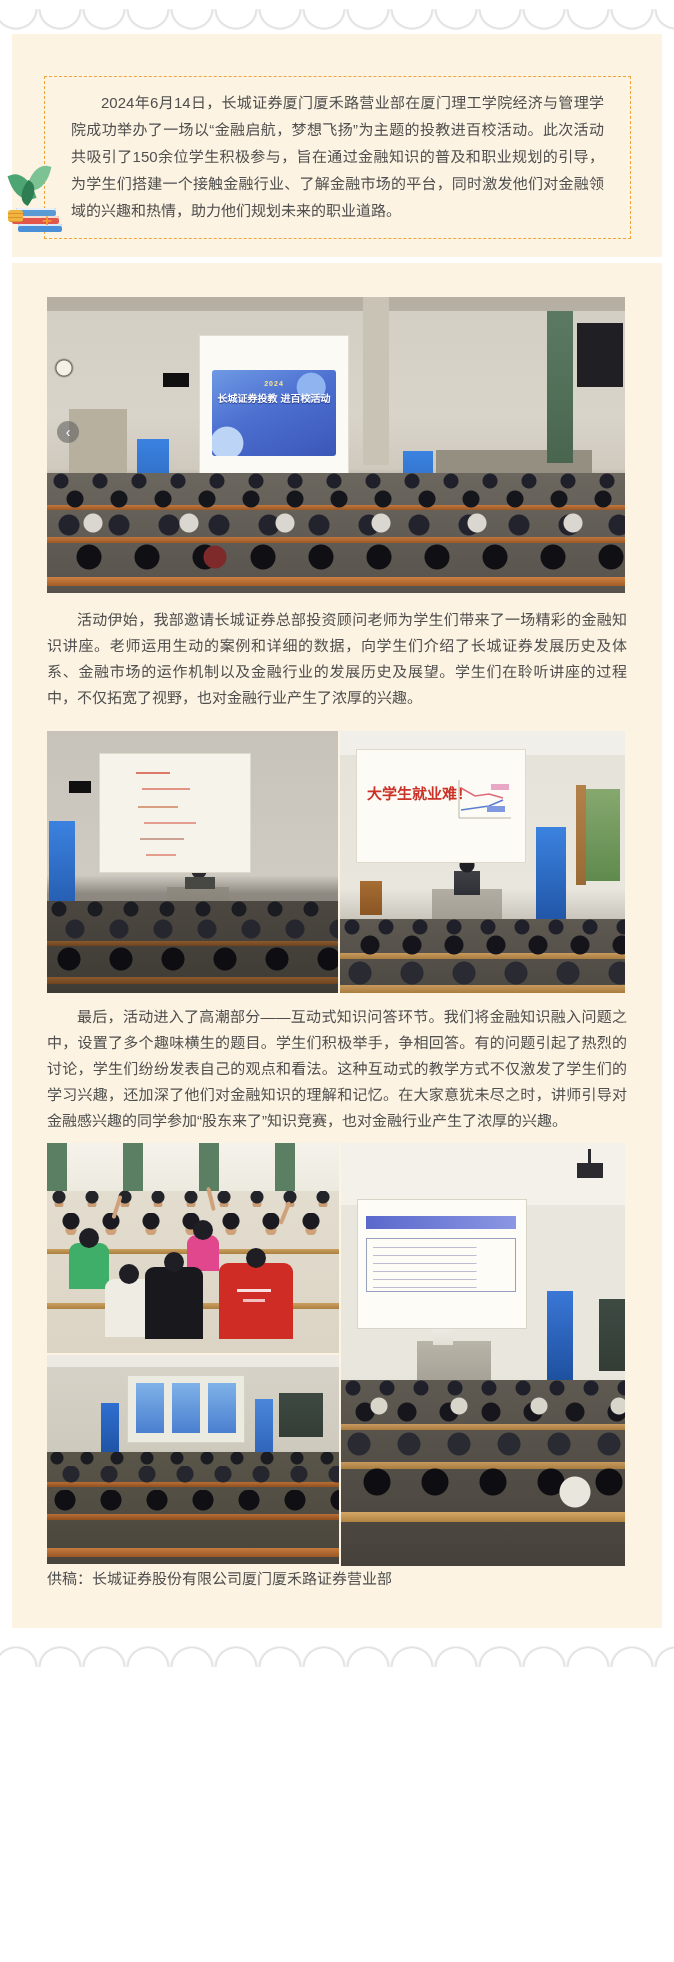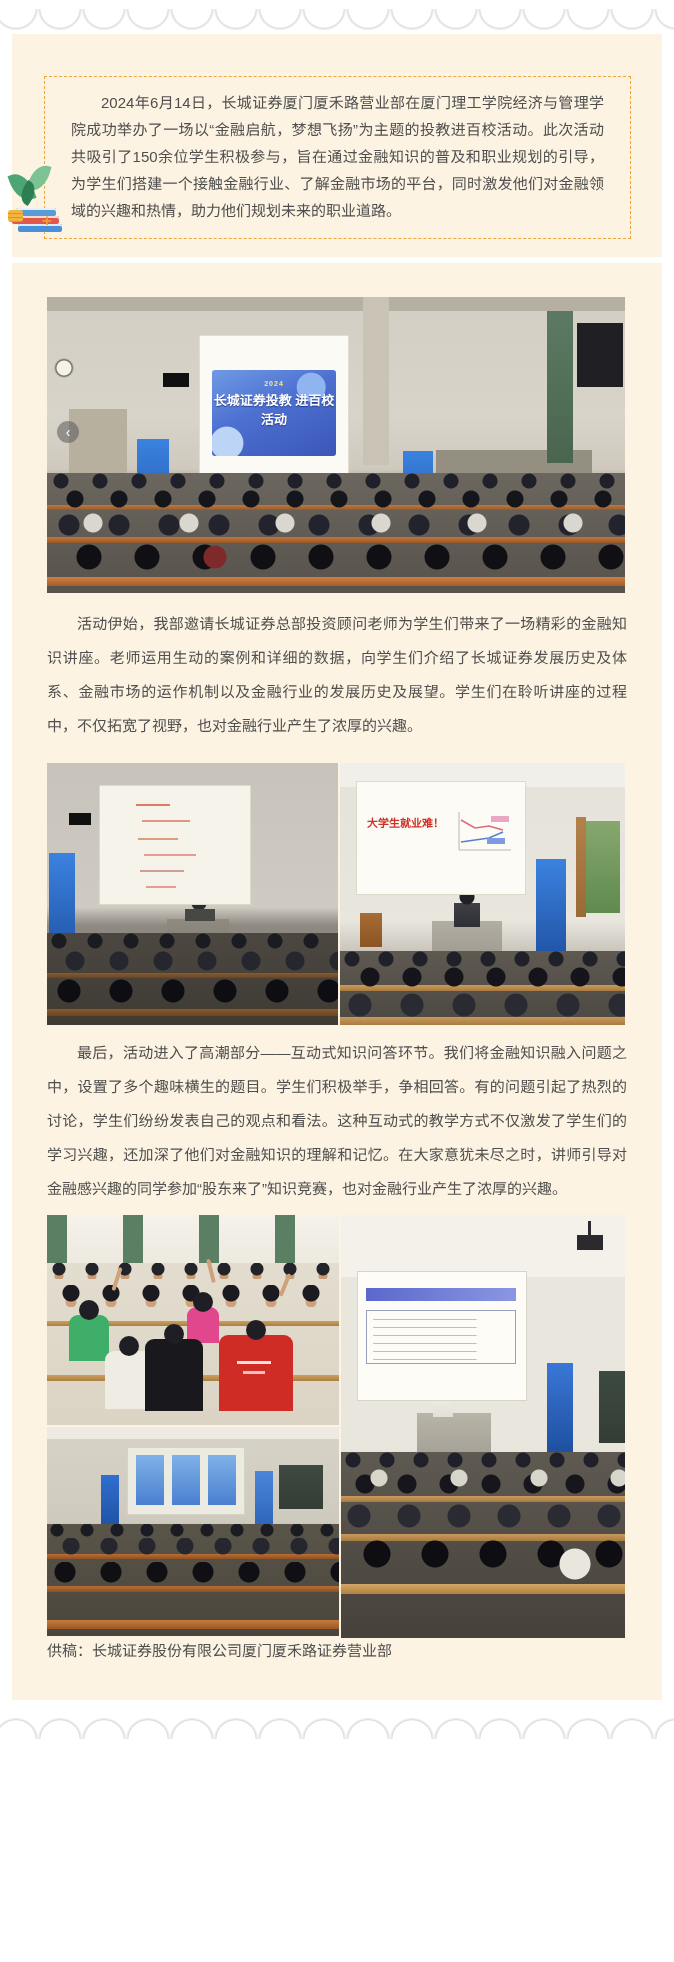--- a/index.html
+++ b/index.html
@@ -31,21 +31,21 @@
   .coins{left:0;bottom:10px;width:15px;height:12px;border-radius:3px;
          background:repeating-linear-gradient(#f2b33f 0 3px,#d8952a 3px 4px);}
   .book1{left:8px;bottom:16px;width:40px;height:8px;background:#5b9bd5;border-radius:2px;box-shadow:inset 0 2px 0 #e8f1fa;}
   .book2{left:4px;bottom:8px;width:47px;height:8px;background:#e2574c;border-radius:2px;box-shadow:inset 0 2px 0 #f6d9d0;}
   .book3{left:10px;bottom:0;width:44px;height:8px;background:#4a90d9;border-radius:2px;box-shadow:inset 0 2px 0 #dce9f8;}
   .plus{position:absolute;left:30px;top:178px;font-size:17px;font-weight:bold;color:#f59b2e;line-height:1;}
 
   .section-gap{height:6px;background:#ffffff;}
 
   .main{padding:34px 35px 36px;}
-  .body-text{margin:0;font-size:15px;line-height:34px;text-align:justify;text-indent:2em;color:#4f4f4f;}
+  .body-text{margin:0;font-size:15px;line-height:26px;text-align:justify;text-indent:2em;color:#4f4f4f;}
   .mt14{margin-top:14px;} .mt20{margin-top:20px;} .mt11{margin-top:11px;} .mt9{margin-top:9px;}
   .credit{font-size:15px;line-height:26px;color:#4f4f4f;}
 
   
   .photo{position:relative;overflow:hidden;background:#d6d1c7;}
   .crowd{position:absolute;left:0;right:0;bottom:0;}
 
   
   .photo1{width:578px;height:296px;background:
      linear-gradient(#101010,#101010) 116px 76px/26px 14px no-repeat,
@@ -63,21 +63,21 @@
      linear-gradient(#c9c3b6,#c9c3b6) 316px 0px/26px 168px no-repeat,
      linear-gradient(#b6b0a2,#b6b0a2) 0 0/100% 14px no-repeat,
      linear-gradient(180deg,#d3cec4 0%,#d9d4ca 40%,#cfc9be 58%,#a9a399 63%,#b5afa5 100%);}
   .p1-screen{position:absolute;left:152px;top:38px;width:148px;height:142px;background:#fbfaf5;border:1px solid #e0dcd0;}
   .p1-poster{position:absolute;left:12px;top:34px;right:12px;height:86px;border-radius:3px;overflow:hidden;
      background:radial-gradient(circle at 80% 20%,#8fb4ef 0 14px,rgba(0,0,0,0) 15px),
                 radial-gradient(circle at 12% 85%,#bcd4f6 0 16px,rgba(0,0,0,0) 17px),
                 linear-gradient(155deg,#6f9ae4 0%,#4c6fd0 45%,#3b57b8 100%);
      text-align:center;color:#fff;}
   .p1-year{display:block;margin-top:10px;font-size:7px;font-weight:bold;color:#ffe58a;letter-spacing:1px;}
-  .p1-title{display:block;margin-top:3px;font-size:13px;font-weight:bold;text-shadow:0 1px 1px rgba(20,40,120,.8);}
+  .p1-title{display:block;margin-top:3px;font-size:10px;font-weight:bold;text-shadow:0 1px 1px rgba(20,40,120,.8);}
   .crowd1{height:120px;background:
      radial-gradient(circle at 14px 8px,#20202a 0 7px,rgba(0,0,0,0) 8px) 0 0/39px 20px repeat-x,
      radial-gradient(circle at 10px 10px,#15151c 0 8px,rgba(0,0,0,0) 9px) 18px 16px/44px 24px repeat-x,
      radial-gradient(circle at 16px 12px,#d9d7cf 0 9px,rgba(0,0,0,0) 10px) 30px 38px/96px 30px repeat-x,
      radial-gradient(circle at 16px 12px,#23232e 0 10px,rgba(0,0,0,0) 11px) 6px 40px/50px 30px repeat-x,
      radial-gradient(circle at 18px 14px,#7e2a2a 0 11px,rgba(0,0,0,0) 12px) 150px 70px/500px 38px no-repeat,
      radial-gradient(circle at 18px 14px,#101014 0 12px,rgba(0,0,0,0) 13px) 24px 70px/58px 38px repeat-x,
      linear-gradient(#c1763c,#9a5826) 0 32px/100% 5px no-repeat,
      linear-gradient(#c1763c,#9a5826) 0 64px/100% 6px no-repeat,
      linear-gradient(#cd8044,#a35d28) 0 104px/100% 9px no-repeat,
@@ -117,21 +117,21 @@
      linear-gradient(#86a86f,#5f8a4e) 246px 58px/34px 92px no-repeat,
      linear-gradient(#b3824a,#9a6a36) 236px 54px/10px 100px no-repeat,
      linear-gradient(#a66d33,#8a5524) 20px 150px/22px 34px no-repeat,
      radial-gradient(circle at 127px 134px,#1f1f26 0 7px,rgba(0,0,0,0) 8px) no-repeat,
      linear-gradient(#3f3f46,#2f2f36) 114px 140px/26px 24px no-repeat,
      linear-gradient(#b1ada2,#9d998e) 92px 158px/70px 42px no-repeat,
      linear-gradient(#a8a49a,#a8a49a) 0 196px/100% 5px no-repeat,
      linear-gradient(#f1efe9,#f1efe9) 0 0/100% 24px no-repeat,
      linear-gradient(180deg,#e5e2da 0%,#e9e6de 60%,#c9c5bb 72%,#b8b4aa 100%);}
   .p2r-screen{position:absolute;left:16px;top:18px;width:168px;height:112px;background:#fcfbf5;border:1px solid #ddd9cb;}
-  .p2r-title{position:absolute;left:10px;top:32px;font-size:11px;font-weight:bold;color:#cc3328;}
+  .p2r-title{position:absolute;left:10px;top:32px;font-size:15px;font-weight:bold;color:#cc3328;}
   .p2r-chart{position:absolute;right:10px;top:26px;}
   .crowd3{height:74px;background:
      radial-gradient(circle at 12px 8px,#20202a 0 7px,rgba(0,0,0,0) 8px) 0 0/34px 18px repeat-x,
      radial-gradient(circle at 14px 10px,#14141a 0 9px,rgba(0,0,0,0) 10px) 16px 16px/42px 24px repeat-x,
      radial-gradient(circle at 16px 12px,#2a2a32 0 11px,rgba(0,0,0,0) 12px) 4px 42px/52px 30px repeat-x,
      linear-gradient(#c99a5f,#a87b3e) 0 34px/100% 6px no-repeat,
      linear-gradient(#c99a5f,#a87b3e) 0 66px/100% 8px no-repeat,
      linear-gradient(#5e5a52,#4c4842);}
 
   

